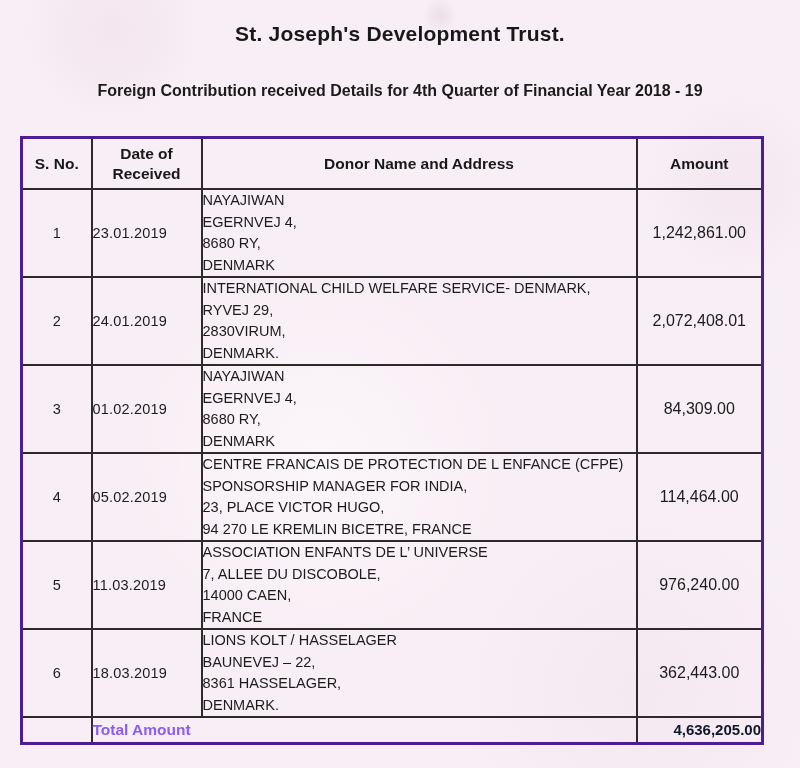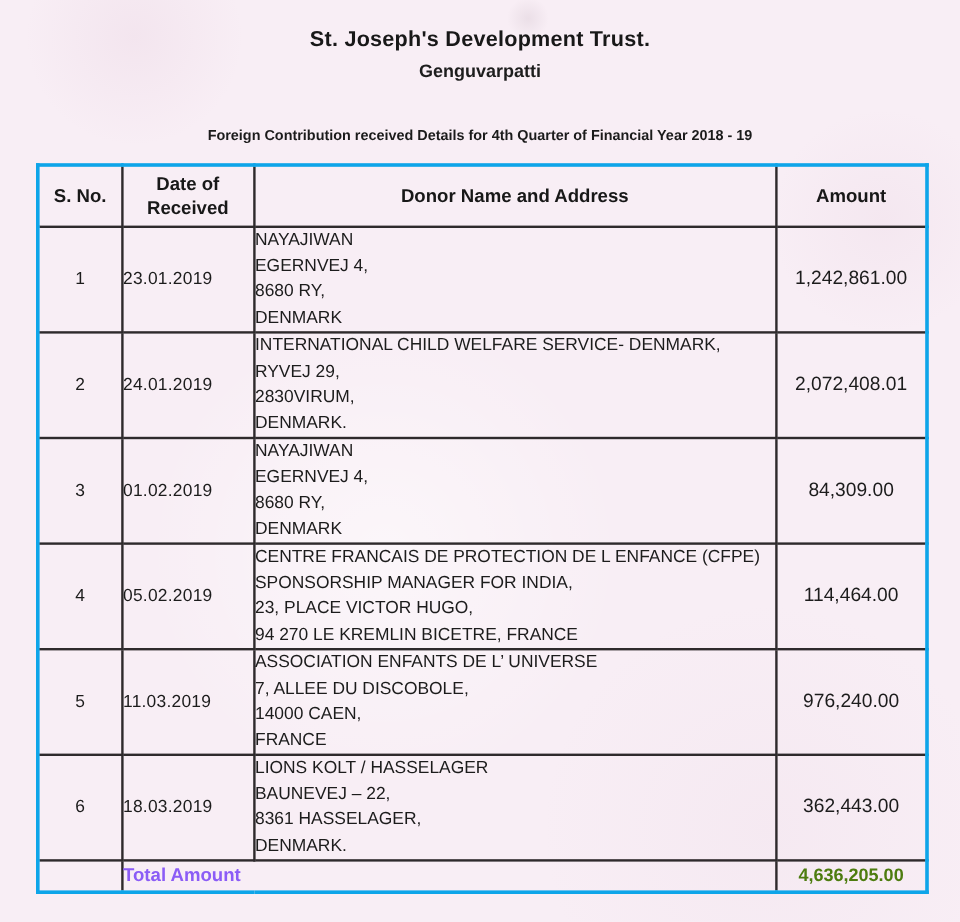--- a/index.html
+++ b/index.html
@@ -30,50 +30,50 @@
   }
 
   .doc-header {
     position: absolute;
     top: 22px;
     left: 0;
     width: 100%;
     text-align: center;
   }
   .title {
-    font-size: 18px;
+    font-size: 21px;
     font-weight: bold;
     letter-spacing: 0.2px;
     color: #181818;
   }
   .place {
     margin-top: 8px;
     font-size: 15px;
     font-weight: bold;
     color: #1d1d1d;
   }
   .report-title {
     position: absolute;
-    top: 106px;
+    top: 82px;
     left: 0;
     width: 100%;
     text-align: center;
-    font-size: 12px;
+    font-size: 16px;
     font-weight: bold;
     color: #1b1b1b;
   }
 
   table.fc-table {
     position: absolute;
     top: 136px;
-    left: 30px;
+    left: 20px;
     width: 741px;
     border-collapse: collapse;
     table-layout: fixed;
-    border: 3px solid #0ea5e9;
+    border: 3px solid #4c1d95;
   }
   .fc-table th, .fc-table td {
     border: 2px solid #2e2a2c;
     padding: 0;
   }
   .fc-table th {
     height: 49px;
     font-size: 15.5px;
     font-weight: bold;
     text-align: center;
@@ -114,32 +114,31 @@
   .total-label {
     font-size: 15.5px;
     font-weight: bold;
     text-align: left;
     vertical-align: middle;
     color: #8b5cf6;
   }
   .total-amount {
     font-size: 15px;
     font-weight: bold;
-    text-align: center;
+    text-align: right;
     vertical-align: middle;
     padding-right: 9px;
-    color: #4d7c0f;
+    color: #0f172a;
   }
 </style>
 </head>
 <body>
 
 <div class="doc-header">
   <div class="title">St. Joseph's Development Trust.</div>
-  <div class="place">Genguvarpatti</div>
 </div>
 
 <div class="report-title">Foreign Contribution received Details for 4th Quarter of Financial Year 2018 - 19</div>
 
 <table class="fc-table">
   <colgroup>
     <col style="width:70px">
     <col style="width:110px">
     <col style="width:435px">
     <col style="width:126px">

